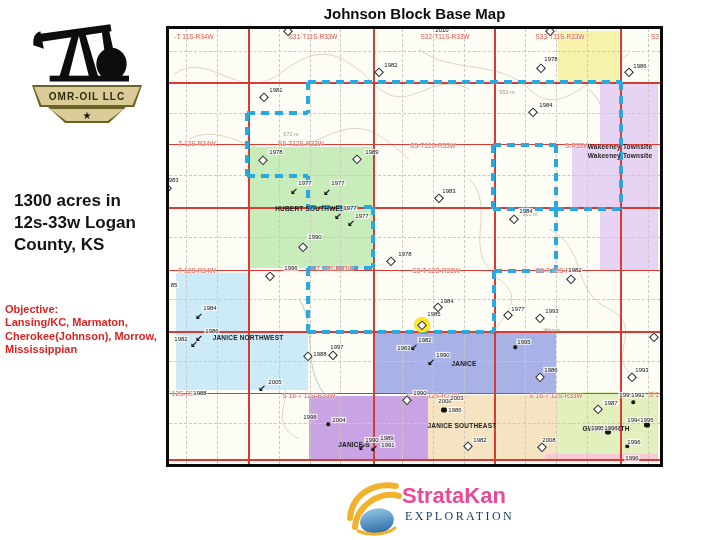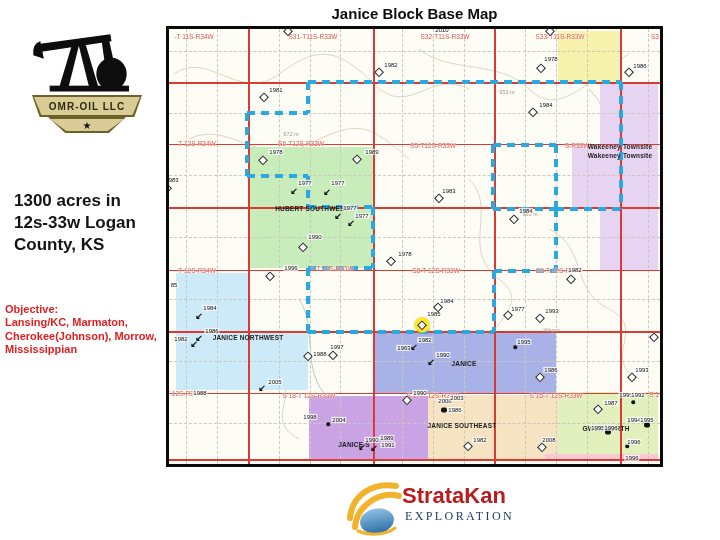--- a/index.html
+++ b/index.html
@@ -6,21 +6,21 @@
   body{width:720px;height:540px;position:relative;background:#fff;overflow:hidden;
        font-family:"Liberation Sans",sans-serif;}
   .abs{position:absolute;}
   #title{left:166px;top:5px;width:497px;text-align:center;font-size:15px;font-weight:bold;color:#0d0d0d;}
   
   #acreage{left:14px;top:190px;width:155px;font-size:17px;font-weight:bold;color:#141414;
            line-height:1.3;white-space:pre-line;}
   #objective{left:5px;top:303px;width:165px;font-size:11px;font-weight:bold;color:#e21f1f;
              line-height:1.22;white-space:pre-line;}
   
-  #omr-logo{left:28px;top:25px;width:118px;height:118px;}
+  #omr-logo{left:28px;top:15px;width:118px;height:118px;}
   .banner-outer{position:absolute;background:#6a6226;}
   .banner-inner{position:absolute;inset:2px;background:#d9cc96;display:flex;align-items:center;justify-content:center;}
   #banner-main{left:4px;top:70px;width:110px;height:22px;clip-path:polygon(0 0,100% 0,93% 100%,7% 100%);}
   #banner-main .banner-inner{clip-path:polygon(0 0,100% 0,93% 100%,7% 100%);
       font-size:10px;font-weight:bold;letter-spacing:1px;color:#2f2a10;}
   #banner-sub{left:20px;top:92px;width:78px;height:16px;clip-path:polygon(0 0,100% 0,78% 100%,22% 100%);}
   #banner-sub .banner-inner{clip-path:polygon(0 0,100% 0,78% 100%,22% 100%);font-size:10px;color:#111;}
   
   #map-frame{left:166px;top:26px;width:491px;height:435px;border:3px solid #0a0a0a;background:#fdfdf5;}
   #map-canvas{position:absolute;inset:0;overflow:hidden;}
@@ -39,28 +39,28 @@
   .sym-d{position:absolute;width:4.5px;height:4.5px;background:#fff;border:1px solid #222;
       transform:translate(-50%,-50%) rotate(45deg);}
   .sym-o{position:absolute;width:3.5px;height:3.5px;background:#111;border-radius:50%;
       transform:translate(-50%,-50%);}
   .sym-b{position:absolute;width:6px;height:5px;background:#111;border-radius:2px;
       transform:translate(-50%,-50%);}
   .sym-a{position:absolute;transform:translate(-50%,-50%);font-size:9px;font-weight:bold;color:#111;line-height:1;}
   .halo{position:absolute;width:15px;height:15px;border-radius:50%;background:#ffe81e;
       transform:translate(-50%,-50%);box-shadow:0 0 2px #d8b900;}
   
-  #strata-brand{left:402px;top:483px;font-size:22px;font-weight:bold;color:#b91c1c;}
+  #strata-brand{left:402px;top:483px;font-size:22px;font-weight:bold;color:#ec4899;}
   #strata-sub{left:405px;top:509px;font-size:12px;font-family:"Liberation Serif",serif;
       letter-spacing:2.4px;color:#1d3e63;}
 </style>
 </head>
 <body>
 
-<div class="abs" id="title">Janice Block Base Map</div>
+<div class="abs" id="title">Johnson Block Base Map</div>
 
 <div class="abs" id="omr-logo">
   <svg width="118" height="70" viewBox="0 0 100 60">
     <g fill="#0d0d0d">
       <polygon points="10,16 70,8 71,14 11,23"></polygon>
       <path d="M10,14 q-7,2 -6,12 l9,3 z"></path>
       <polygon points="38,14 44,14 34,54 26,54"></polygon>
       <polygon points="42,14 48,14 60,54 52,54"></polygon>
       <polygon points="62,10 68,9 74,36 66,38"></polygon>
       <ellipse cx="71" cy="42" rx="13" ry="14"></ellipse>

